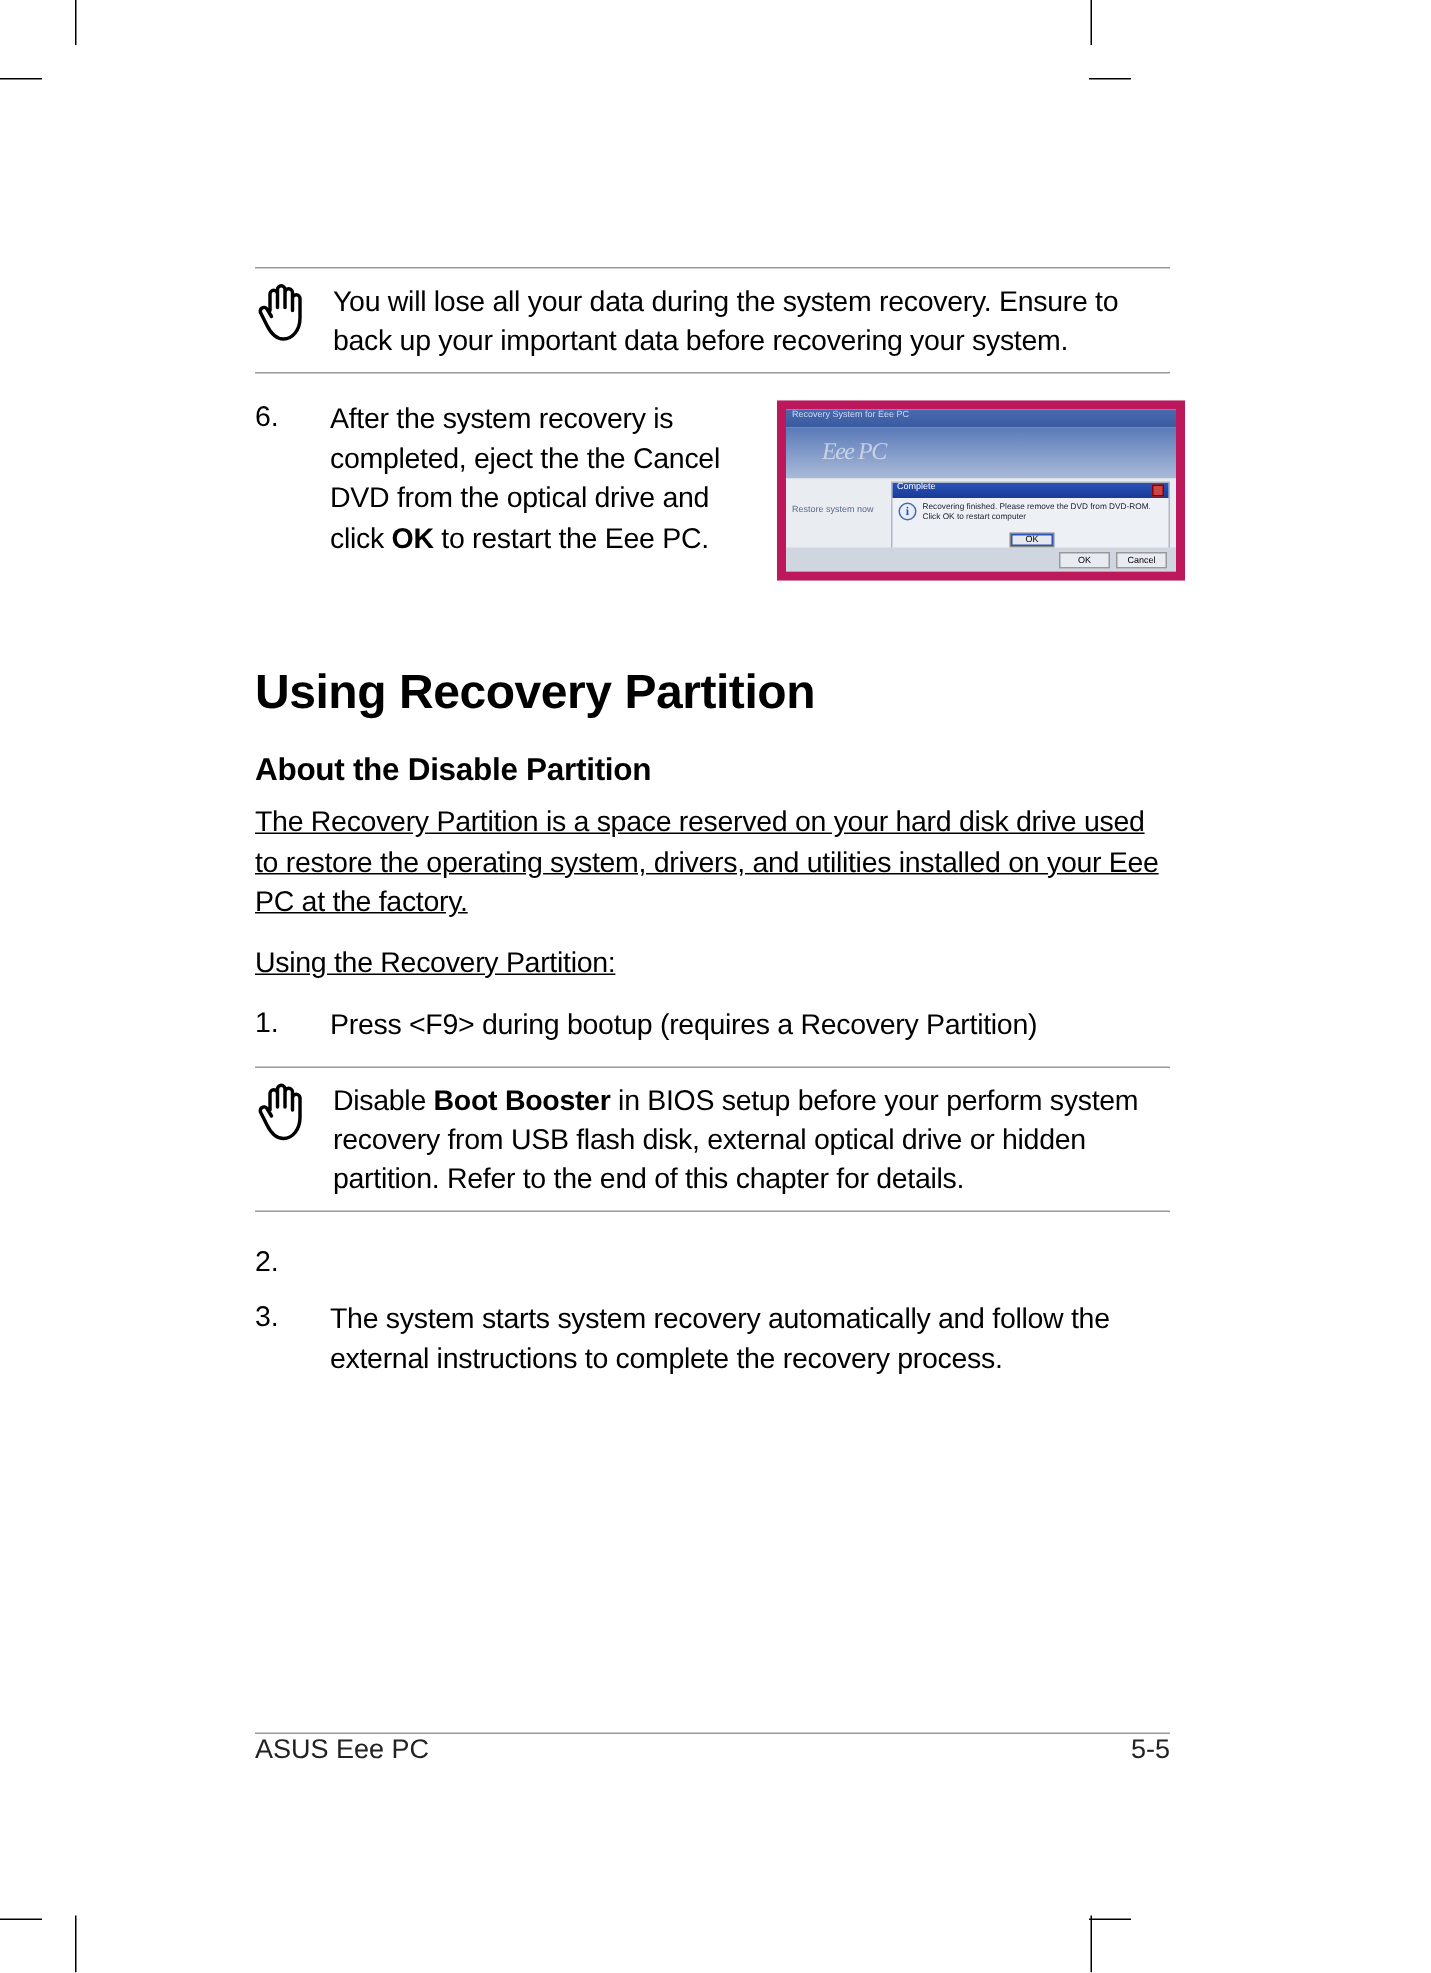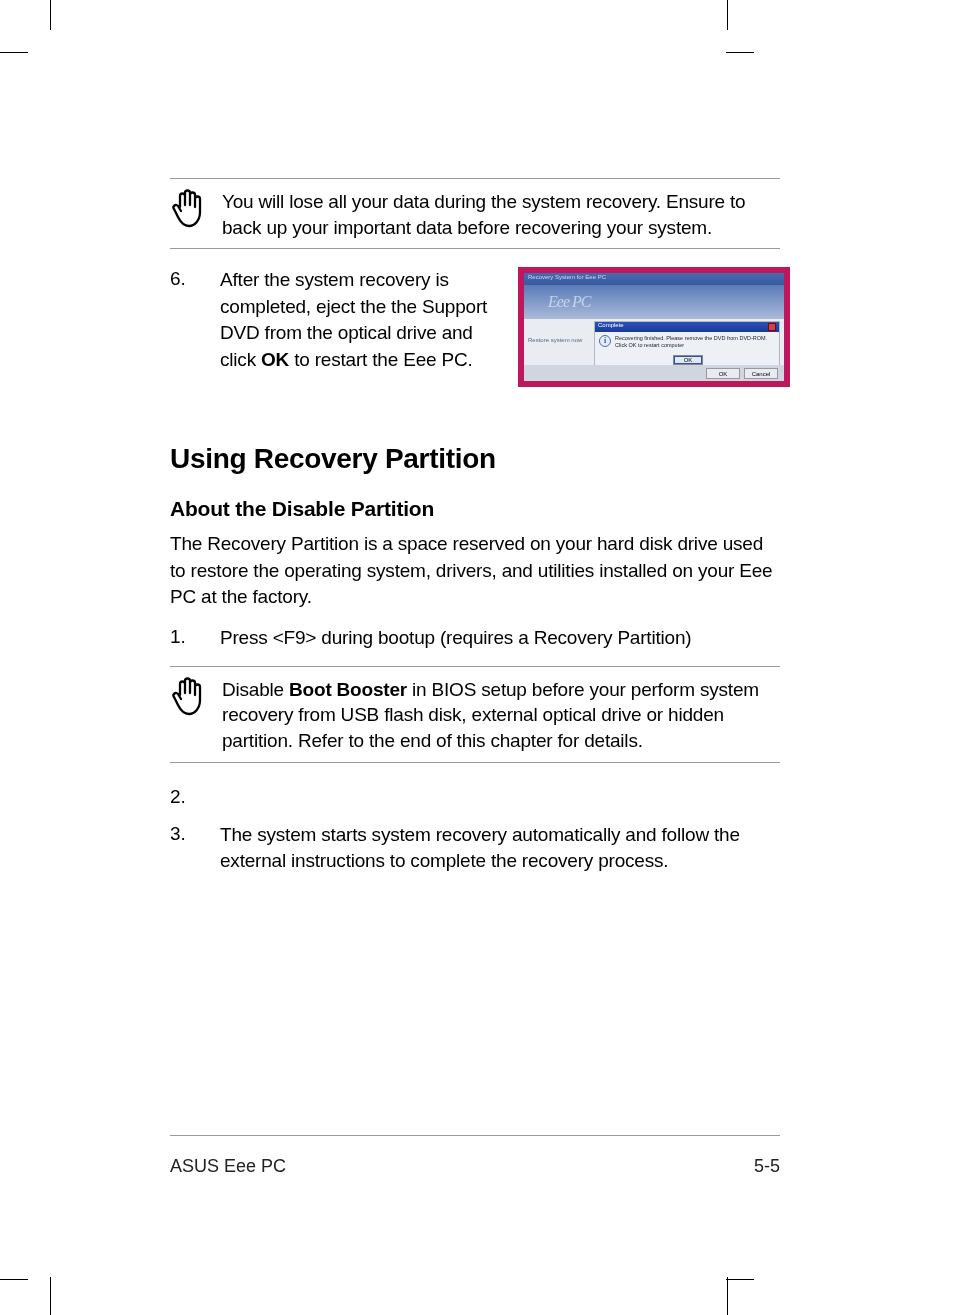--- a/index.html
+++ b/index.html
@@ -80,31 +80,31 @@
   }
   .screenshot .dlg-head { height: 10px; background: linear-gradient(#2a52b8, #1a3a98); color: #fff; font-size: 6px; padding: 0 3px; display:flex; justify-content: space-between; }
   .screenshot .dlg-close { width: 8px; height: 8px; background: #c44; border: 1px solid #800; margin-top:1px; }
   .screenshot .dlg-body { display: flex; padding: 3px 4px 0 4px; gap: 4px; }
   .screenshot .info-icon { width: 12px; height: 12px; border-radius: 50%; background: #e8eef8; border: 1px solid #4a6ab0; color:#2a52b8; font-size:8px; text-align:center; line-height:10px; font-weight:bold; font-family: serif;}
   .screenshot .dlg-msg { font-size: 5.5px; color: #223; line-height: 1.15; }
   .screenshot .dlg-ok { position: absolute; left: 78px; bottom: 3px; width: 30px; height: 10px; border:1px solid #888; background:#e4e8ef; font-size:6px; text-align:center; line-height:9px; box-shadow: 0 0 0 1px #2a52b8 inset;}
   .screenshot .footer { position: absolute; bottom:0; left:0; right:0; height: 16px; background: #d0d6e0; display:flex; justify-content:flex-end; align-items:center; gap:4px; padding-right:6px; }
   .screenshot .fbtn { width: 34px; height: 11px; border:1px solid #999; background:#e8ecf2; font-size:6px; text-align:center; line-height:10px; }
 
-  h2.section { font-size: 28px; font-weight: 700; margin: 56px 0 22px 0; letter-spacing: -0.3px; }
+  h2.section { font-size: 32px; font-weight: 700; margin: 56px 0 22px 0; letter-spacing: -0.3px; }
   h3.subsection { font-size: 21px; font-weight: 700; margin: 0 0 10px 0; letter-spacing: -0.2px; }
-  p.body { font-size: 19px; line-height: 1.4; margin-bottom: 14px; letter-spacing: -0.2px; }
+  p.body { font-size: 19px; line-height: 1.4; margin-bottom: 14px; letter-spacing: -0.2px; text-decoration: underline; }
 
   .footer-line {
     position: absolute;
     left: 170px;
     width: 610px;
     bottom: 138px;
     border-top: 1px solid #9a9a9a;
-    padding-top: 20px;
+    padding-top: 0;
     display: flex;
     justify-content: space-between;
     font-size: 18px;
     color: #222;
   }
 </style>
 </head>
 <body>
 
 <div class="page">
@@ -128,21 +128,21 @@
           </g>
         </svg>
       </span>
       <div class="note-text">You will lose all your data during the system recovery. Ensure to back up your important data before recovering your system.</div>
     </div>
 
     <div class="step-row">
       <div class="step-num-col">6.</div>
       <div class="step6-body">
         <div class="step6-text step-text-col">
-          <span>After the system recovery is completed, eject the the Support DVD from the optical drive and click </span><b>OK</b><span> to restart the Eee PC.</span>
+          <span>After the system recovery is completed, eject the the Cancel DVD from the optical drive and click </span><b>OK</b><span> to restart the Eee PC.</span>
         </div>
         <div class="screenshot">
           <div class="titlebar">Recovery System for Eee PC</div>
           <div class="banner">
             <span class="banner-text">Eee PC</span>
           </div>
           <div class="body">
             <div class="leftlbl">Restore system now</div>
             <div class="dlg">
               <div class="dlg-head">
@@ -163,20 +163,21 @@
             <div class="fbtn">OK</div>
             <div class="fbtn">Cancel</div>
           </div>
         </div>
       </div>
     </div>
 
     <h2 class="section">Using Recovery Partition</h2>
     <h3 class="subsection">About the Disable Partition</h3>
     <p class="body">The Recovery Partition is a space reserved on your hard disk drive used to restore the operating system, drivers, and utilities installed on your Eee PC at the factory.</p>
+    <p class="body">Using the Recovery Partition:</p>
 
     <div class="step-row">
       <div class="step-num-col">1.</div>
       <div class="step-text-col">Press &lt;F9&gt; during bootup (requires a Recovery Partition)</div>
     </div>
 
     <div class="note-block" style="margin-top:6px; margin-bottom:22px;">
       <span class="hand-icon">
         <svg width="38" height="44" viewBox="0 0 38 44">
           <g fill="none" stroke="#000" stroke-width="2.3" stroke-linecap="round" stroke-linejoin="round">

